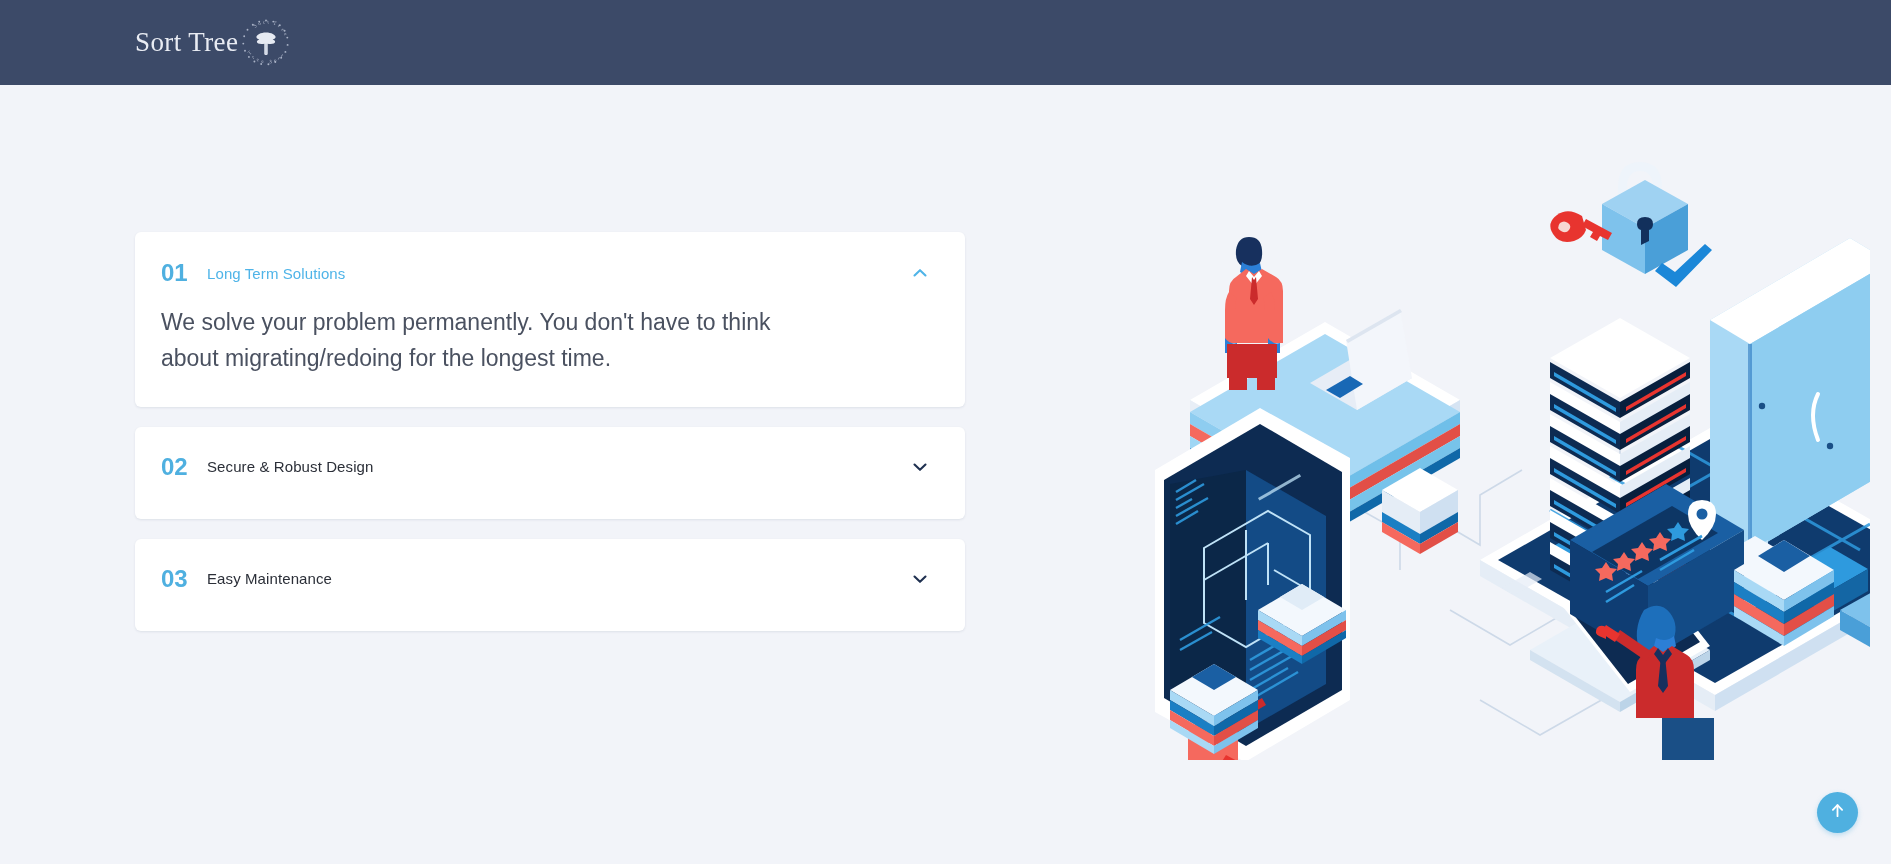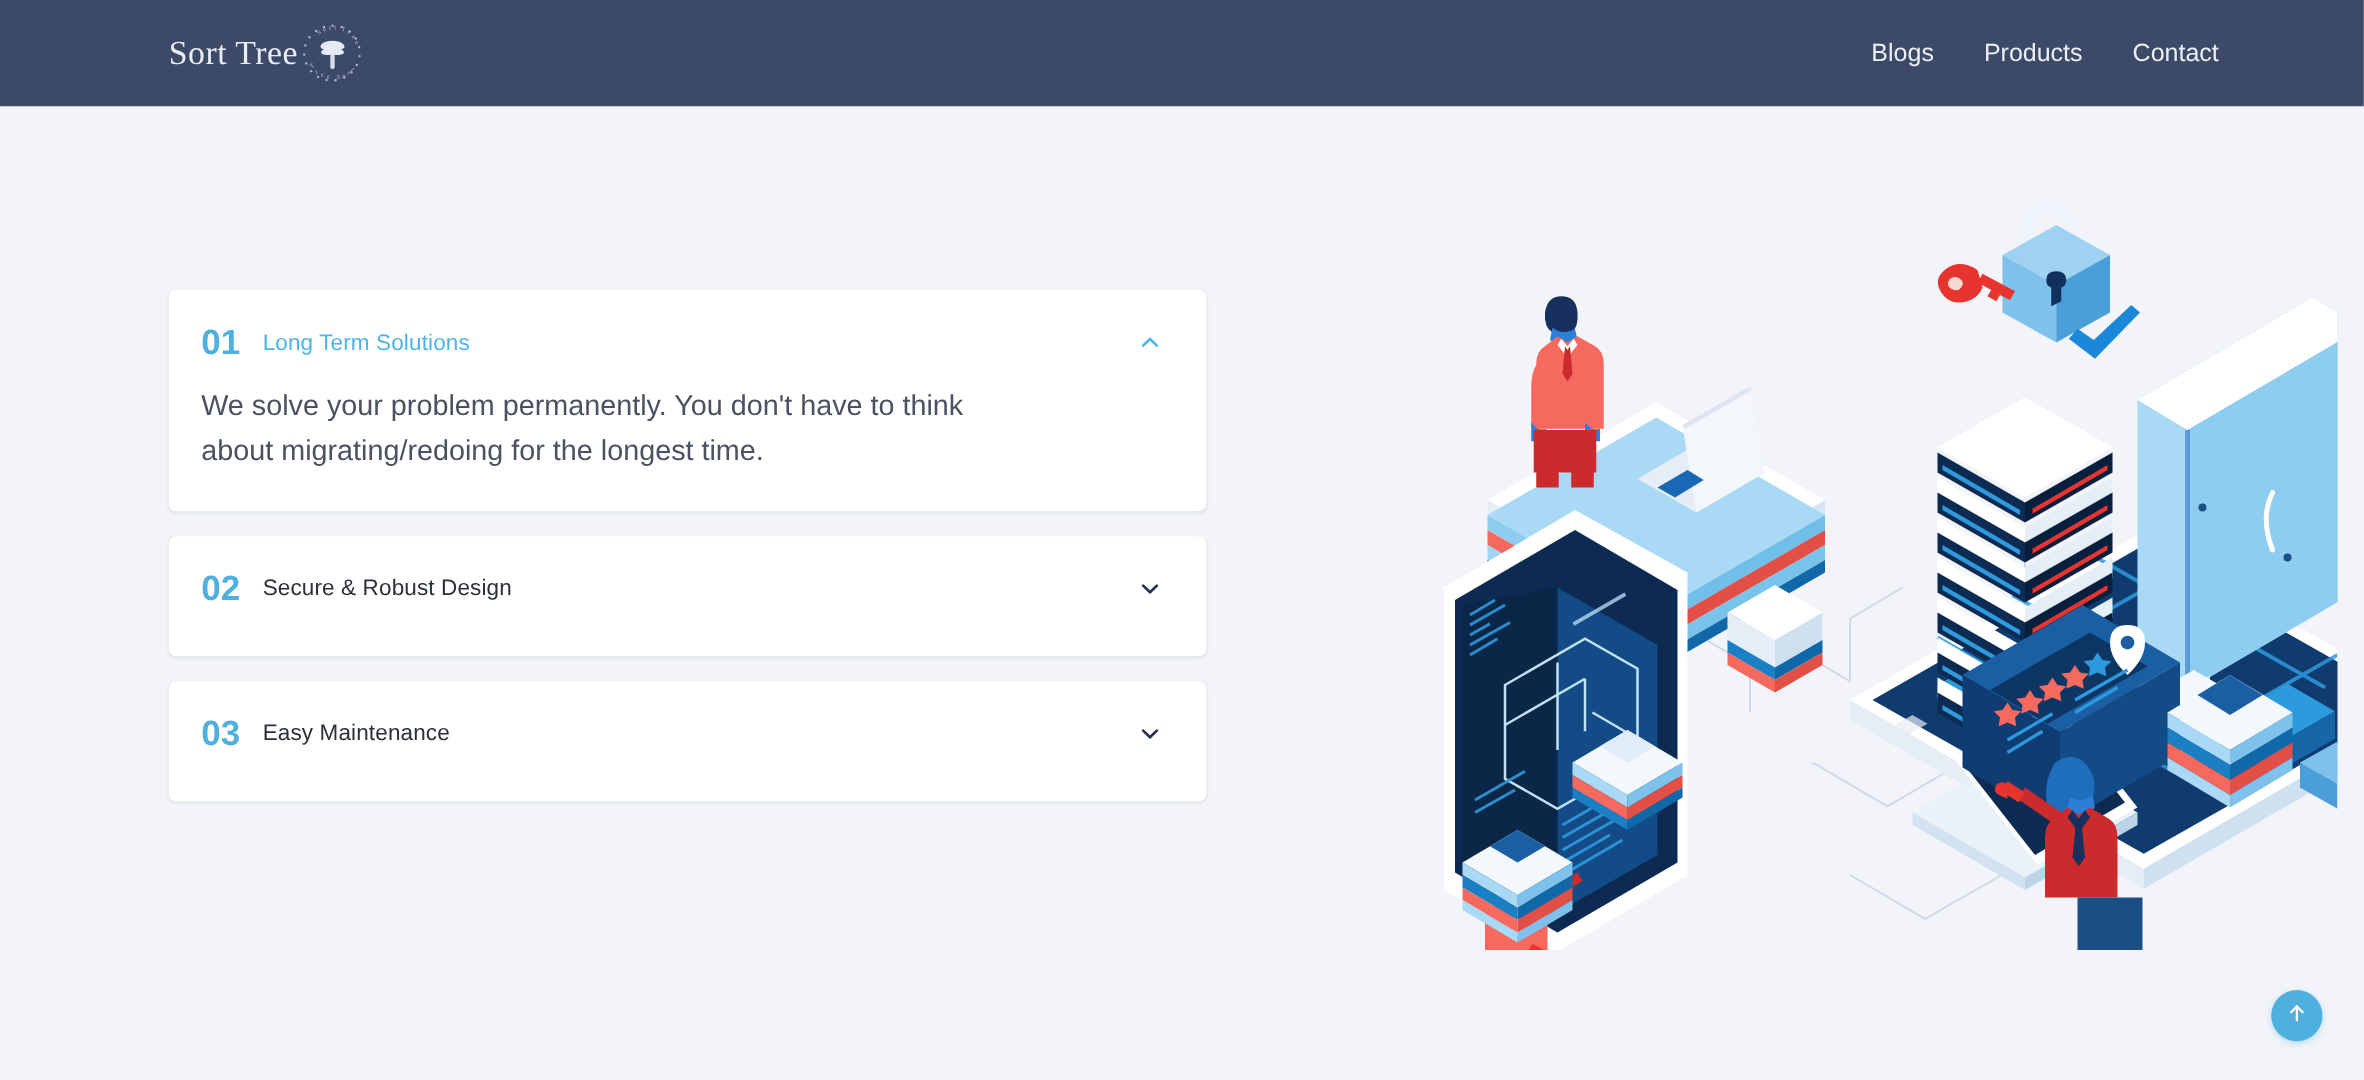--- a/index.html
+++ b/index.html
@@ -71,26 +71,26 @@
     margin-bottom:20px;
     overflow:hidden;
   }
   .acc-head {
     display:flex; align-items:center;
     padding:26px 34px 0 26px;
     cursor:pointer;
     min-height:56px;
   }
   .acc-num {
-    font-size:28px; font-weight:700;
+    font-size:24px; font-weight:700;
     color:#4fb0e0; margin-right:18px;
     min-width:28px;
   }
   .acc-title {
-    font-size:18px; font-weight:500;
+    font-size:15px; font-weight:500;
     color:#2b2f38; flex:1;
     letter-spacing:.1px;
   }
   .acc-item.open .acc-title { color:#4fb4e8; font-weight:500; }
   .chev {
     width:22px; height:22px;
     display:flex; align-items:center; justify-content:center;
     cursor:pointer; flex:0 0 auto;
   }
   .chev svg { display:block; }
@@ -177,25 +177,20 @@
         <g fill="#e6eaf2">
           <path d="M28 17.5c-5.4 0-9.6 2.3-9.6 4.6 0 1.1 1.1 2 2.9 2.5-1.5.5-2.4 1.3-2.4 2.2 0 1.7 3 2.6 6.3 2.1l1.1-.2v10.1c0 .8.7 1.3 1.7 1.3s1.7-.5 1.7-1.3V28.7l1.1.2c3.3.5 6.3-.4 6.3-2.1 0-.9-.9-1.7-2.4-2.2 1.8-.5 2.9-1.4 2.9-2.5 0-2.3-4.2-4.6-9.6-4.6z"></path>
         </g>
         <g fill="#cfd6e4">
           <path d="M27.2 28.8h1.6v10.9h-1.6z"></path>
         </g>
       </svg>
     </span>
   </div>
 
-  <div class="nav">
-    <span class="nav-item">Blogs</span>
-    <span class="nav-item">Products</span>
-    <span class="nav-item">Contact</span>
-  </div>
 </div>
 
 <div class="left-col">
 
 
 
   <div class="accordion">
 
     <div class="acc-item open">
       <div class="acc-head">

